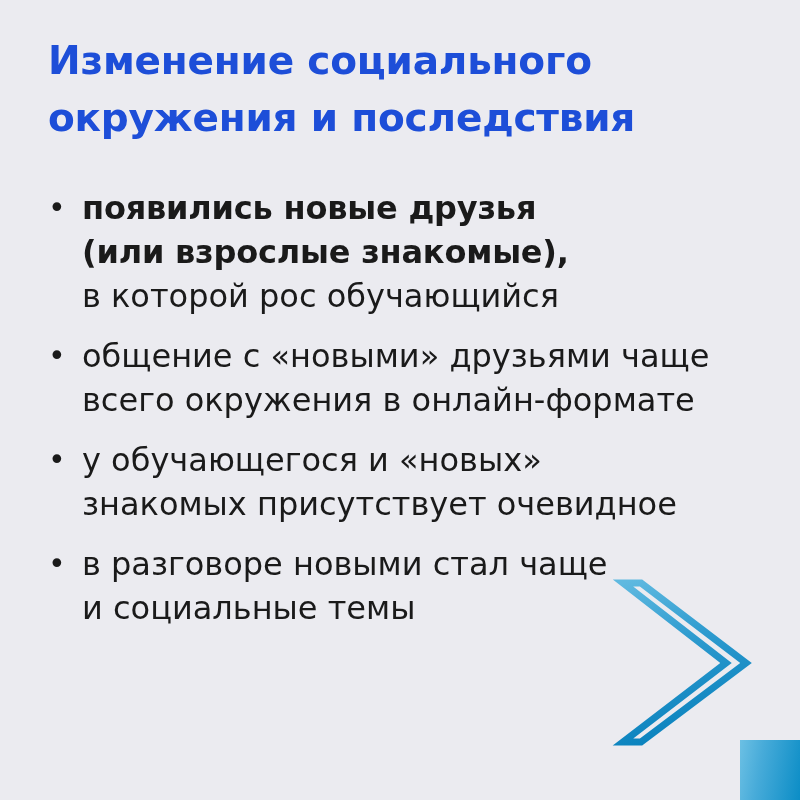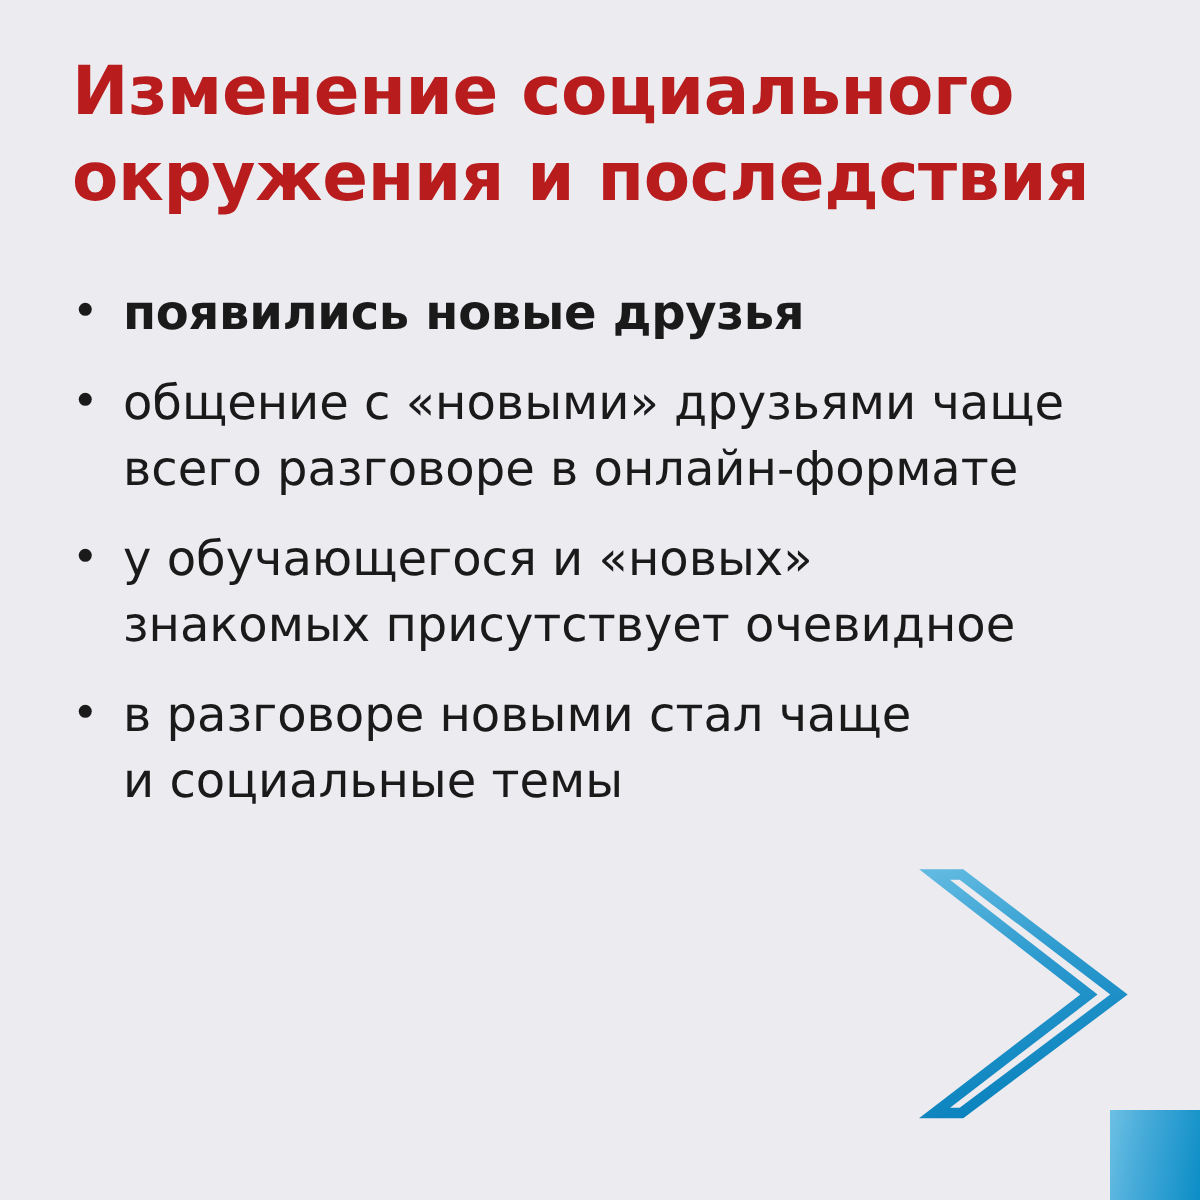--- a/index.html
+++ b/index.html
@@ -39,24 +39,24 @@
     height: 60px;
     background: linear-gradient(100deg, #6cc0e4 0%, #47abd9 35%, #0b8dc6 100%);
   }
 
   
   #title {
     position: absolute;
     left: 48px;
     top: 32px;
     width: 706px;
-    color: #b91c1c;
+    color: #1d4ed8;
     font-family: "DejaVu Sans", "Liberation Sans", sans-serif;
     font-weight: 700;
-    font-size: 45px;
+    font-size: 39px;
     line-height: 57px;
     letter-spacing: -0.2px;
     white-space: pre-line;
   }
 
   
   #bullets {
     position: absolute;
     left: 44px;
     top: 186px;
@@ -115,28 +115,30 @@
   </div>
 
   <div id="title">Изменение социального окружения и последствия</div>
 
   <div id="bullets">
 
     <div class="bullet">
       <div class="bullet-marker">•</div>
       <div class="bullet-body">
         <span class="bullet-line bold">появились новые друзья</span>
+        <span class="bullet-line bold">(или взрослые знакомые),</span>
+        <span class="bullet-line">в которой рос обучающийся</span>
       </div>
     </div>
 
     <div class="bullet">
       <div class="bullet-marker">•</div>
       <div class="bullet-body">
         <span class="bullet-line">общение с «новыми» друзьями чаще</span>
-        <span class="bullet-line">всего разговоре в онлайн-формате</span>
+        <span class="bullet-line">всего окружения в онлайн-формате</span>
       </div>
     </div>
 
     <div class="bullet">
       <div class="bullet-marker">•</div>
       <div class="bullet-body">
         <span class="bullet-line">у обучающегося и «новых»</span>
         <span class="bullet-line">знакомых присутствует очевидное</span>
       </div>
     </div>

